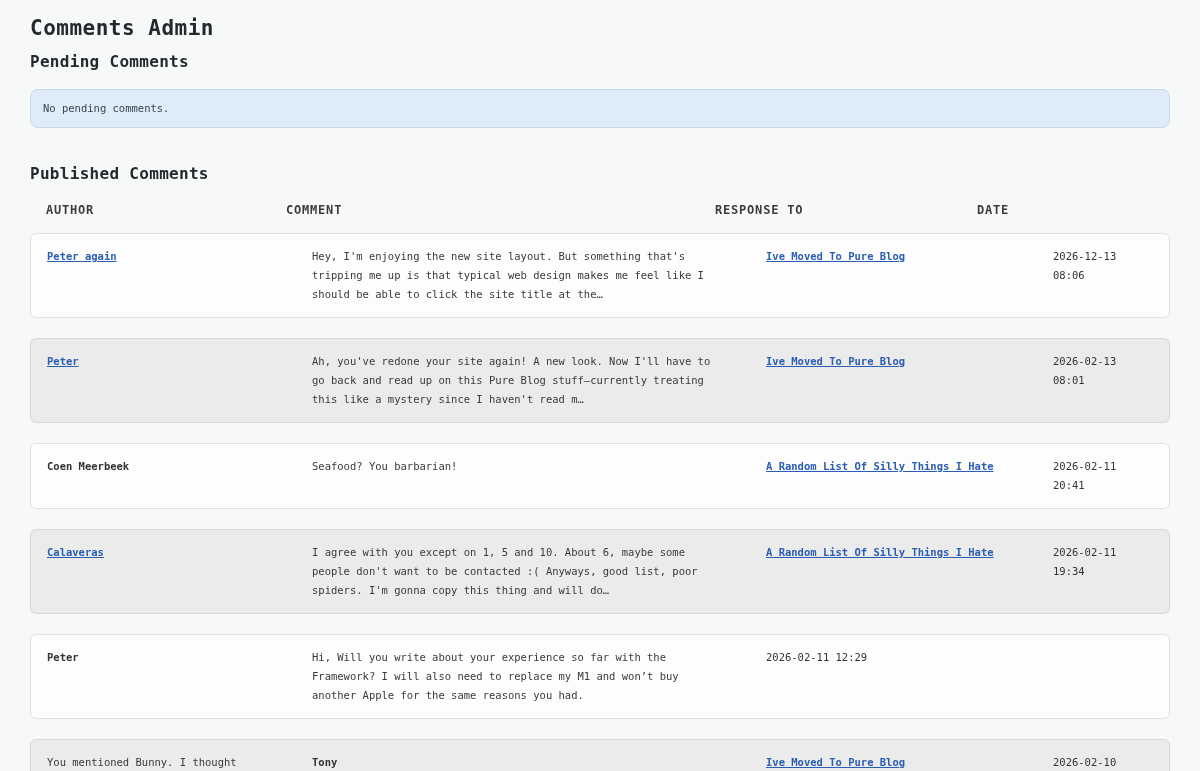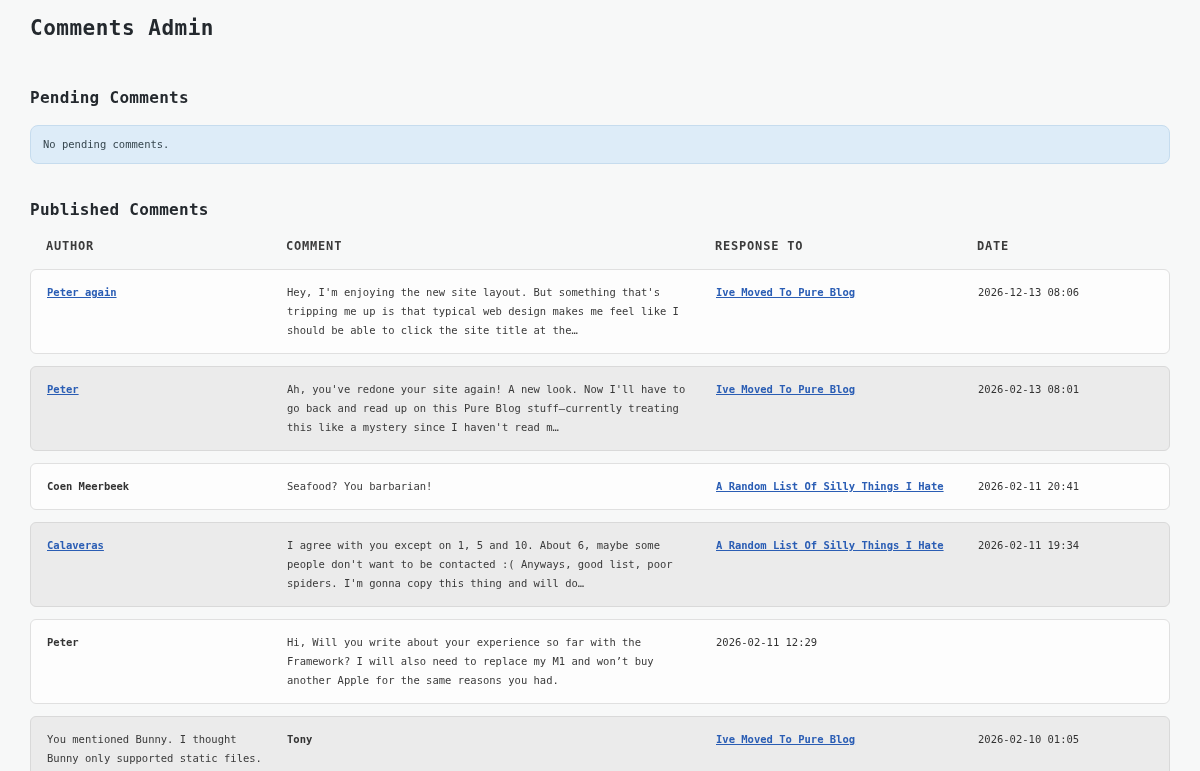--- a/index.html
+++ b/index.html
@@ -13,21 +13,21 @@
   }
   .container {
     padding: 16px 30px 0 30px;
     width: 1200px;
   }
   h1.page-title {
     font-size: 21px;
     font-weight: bold;
     color: #24292e;
     letter-spacing: 0.5px;
-    margin-bottom: 48px;
+    margin-bottom: 12px;
   }
   h2.section-heading {
     font-size: 16px;
     font-weight: bold;
     color: #24292e;
     letter-spacing: 0.3px;
   }
   .alert-info {
     margin-top: 18px;
     margin-bottom: 36px;
@@ -54,23 +54,24 @@
     font-size: 12px;
     font-weight: bold;
     color: #3c3c3c;
     letter-spacing: 0.8px;
     text-transform: uppercase;
   }
   .comment-row {
     border: 1px solid #e0e0e0;
     border-radius: 6px;
     background: #fdfdfd;
-    margin-bottom: 12px;
+    margin-bottom: 20px;
     font-size: 10.5px;
     line-height: 19px;
+    gap: 25px;
   }
   .comment-row.alt {
     background: #ebebeb;
     border-color: #d9d9d9;
   }
   .cell { vertical-align: top; }
   .cell-comment { padding-right: 24px; color: #3a3a3a; }
   .cell-response { padding-right: 16px; }
   .author-name { font-weight: bold; color: #333333; }
   a.link {

